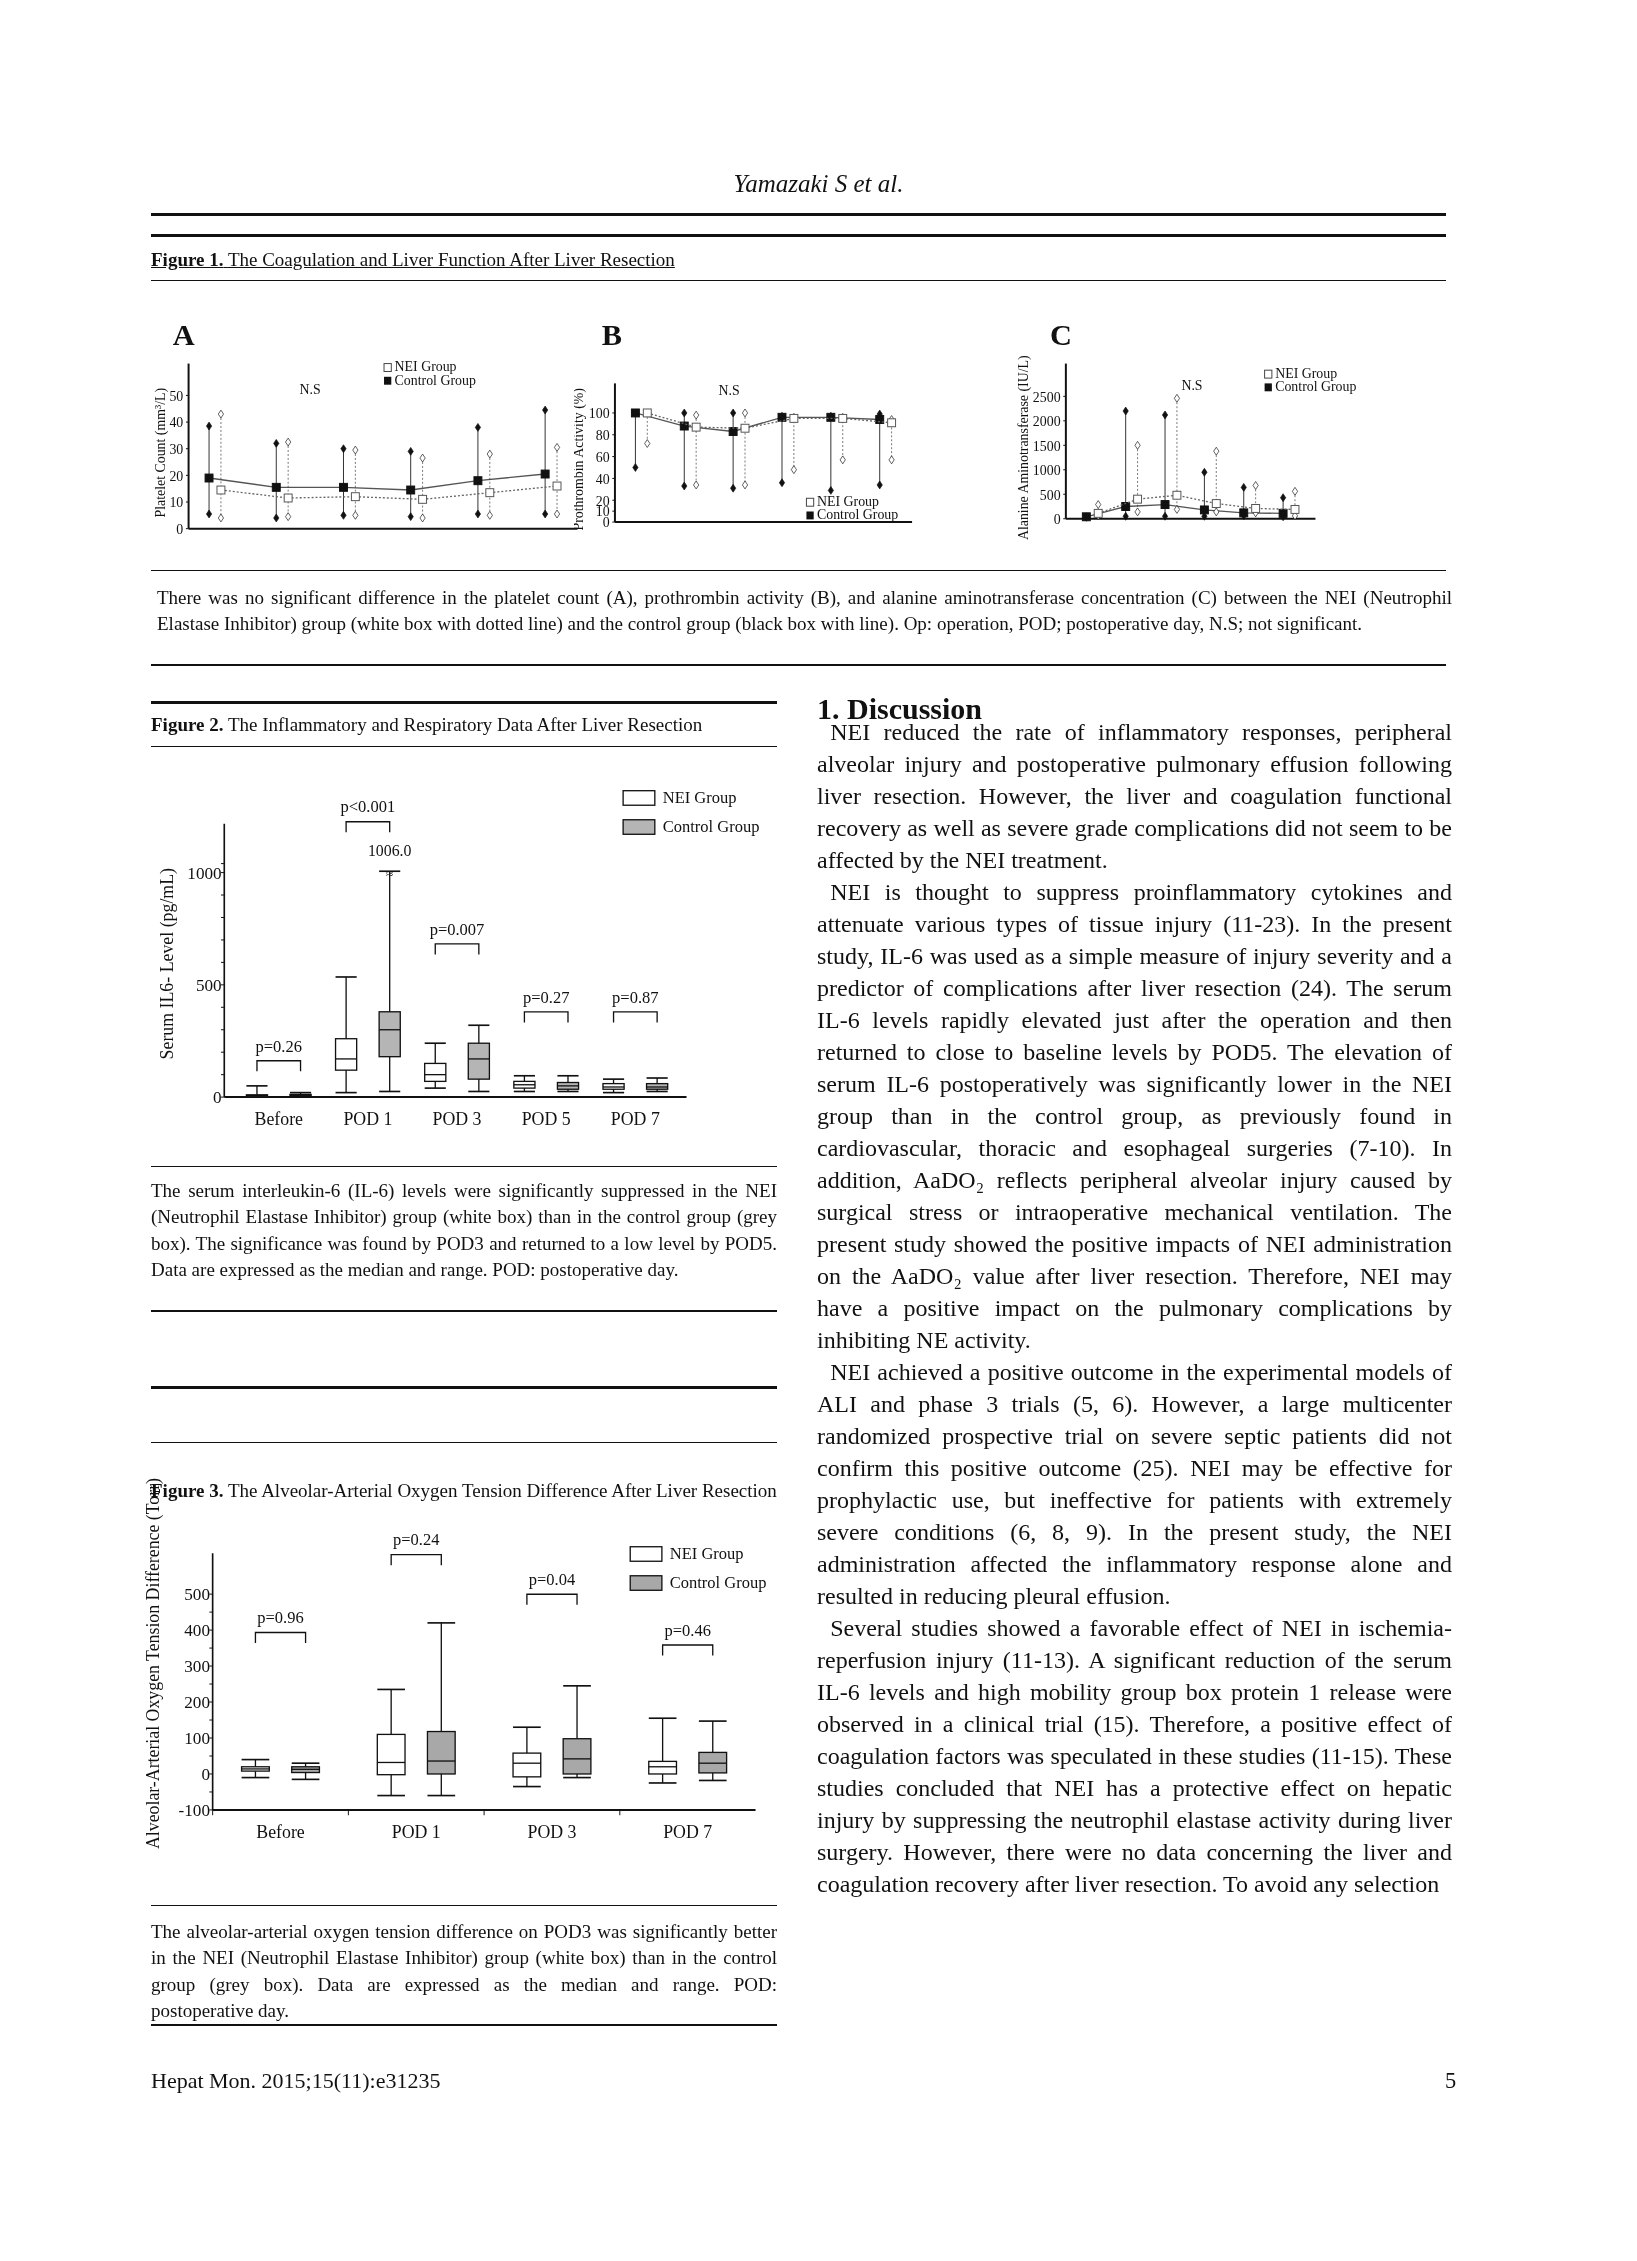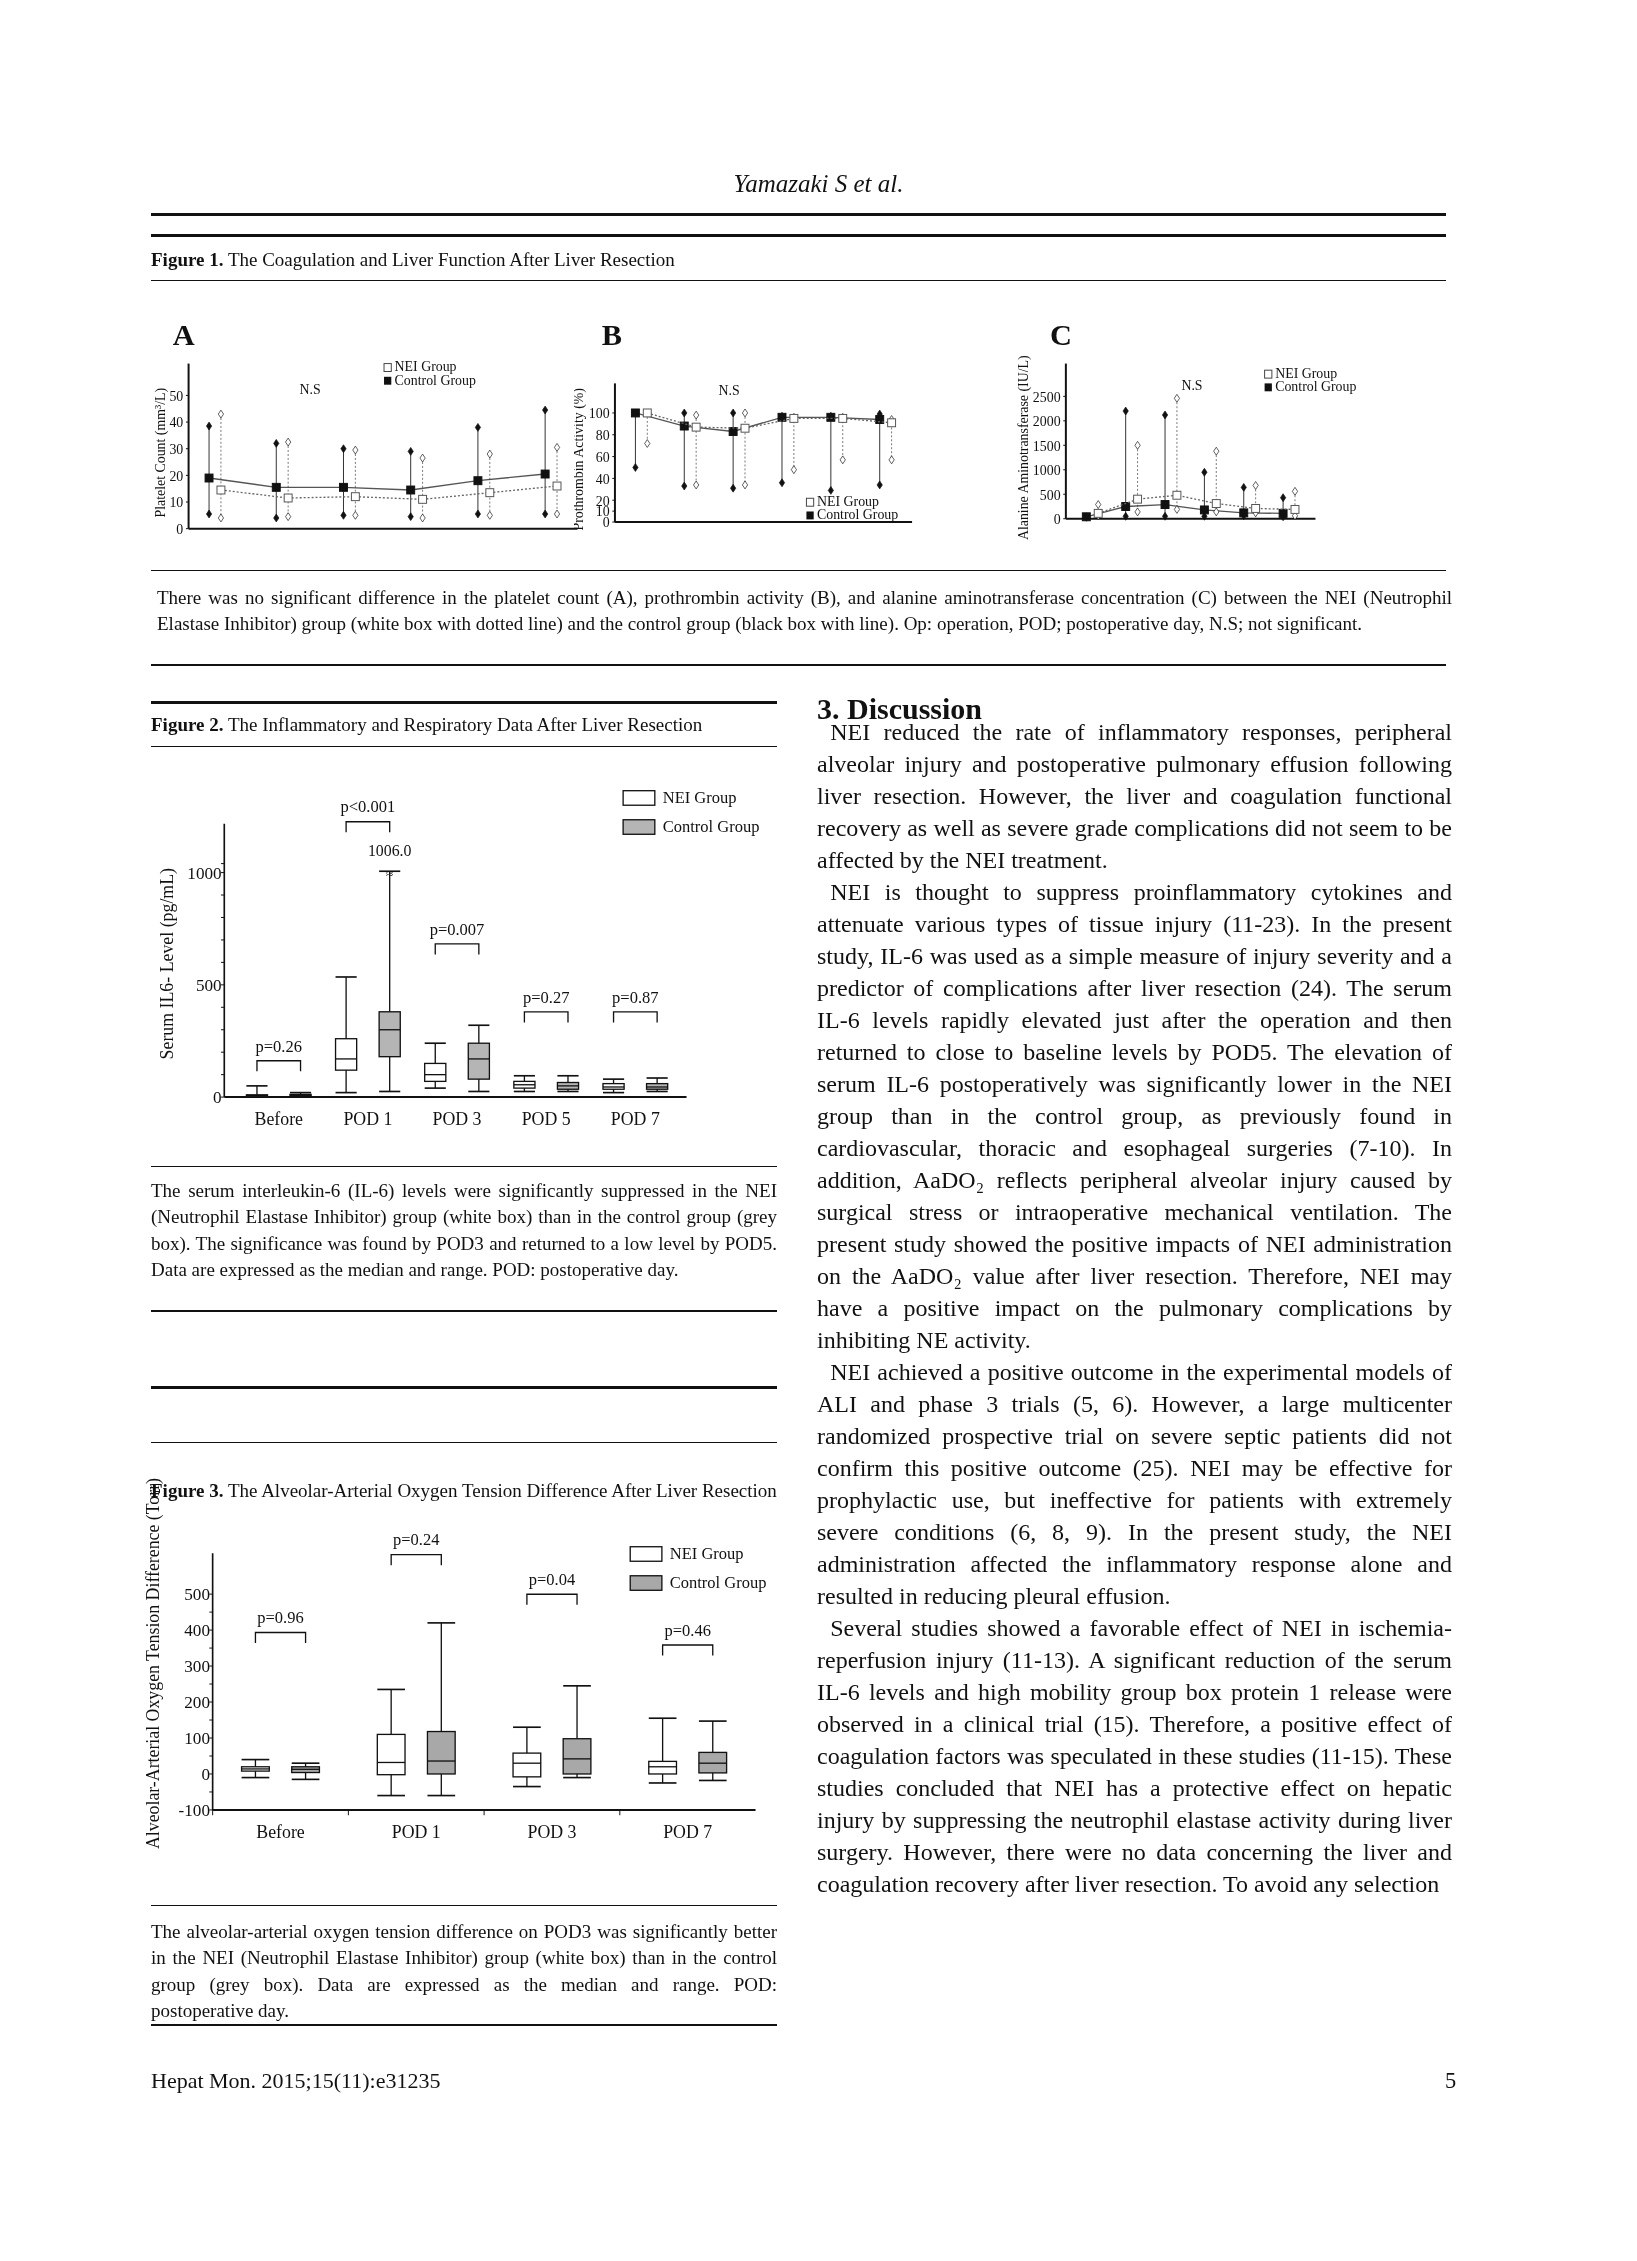--- a/index.html
+++ b/index.html
@@ -17,21 +17,21 @@
   .footer-left{left:151px;top:2068px;font-size:22px;text-align:center;}
   .footer-right{left:1445px;top:2068px;font-size:22.4px;}
 </style>
 </head>
 <body>
 
 <div class="abs running-head">Yamazaki S et al.</div>
 <div class="rule" style="left:151px;top:213px;width:1295px;height:2.6px;"></div>
 
 <div class="rule" style="left:151px;top:234px;width:1295px;height:3.3px;"></div>
-<div class="abs fig-title" style="left:151px;top:249px;">
+<div class="abs fig-title" style="left:151px;top:249px;text-decoration:underline;">
   <b>Figure 1.</b>
   <span>The Coagulation and Liver Function After Liver Resection</span>
 </div>
 <div class="rule" style="left:151px;top:280px;width:1295px;height:1.3px;"></div>
 
 <svg class="abs" id="fig1A" style="left:145px;top:304px;" width="449" height="238" viewBox="0 0 680 360">
     <text x="42" y="62" font-size="46" font-weight="bold">A</text>
     <line x1="66" y1="90" x2="66" y2="340" stroke="#111" stroke-width="3"></line>
     <line x1="66" y1="340" x2="655" y2="340" stroke="#111" stroke-width="3"></line>
     <text x="58" y="348" font-size="21" text-anchor="end">0</text>
@@ -445,21 +445,21 @@
     <text x="822.125" y="268" font-size="25" text-anchor="middle">p=0.46</text>
     <rect x="735" y="133" width="48" height="22" fill="#fff" stroke="#111" stroke-width="2"></rect>
     <text x="795" y="152" font-size="25">NEI Group</text>
     <rect x="735" y="177" width="48" height="22" fill="#a8a8a8" stroke="#111" stroke-width="2"></rect>
     <text x="795" y="196" font-size="25">Control Group</text>
   </svg>
 <div class="rule" style="left:151px;top:1905px;width:626px;height:1.3px;"></div>
 <div class="abs caption" style="left:151px;top:1919px;width:626px;">The alveolar-arterial oxygen tension difference on POD3 was significantly better in the NEI (Neutrophil Elastase Inhibitor) group (white box) than in the control group (grey box). Data are expressed as the median and range. POD: postoperative day.</div>
 <div class="rule" style="left:151px;top:2024px;width:626px;height:2px;"></div>
 
-<div class="abs sec-head" style="left:817px;top:692px;">3. Discussion</div>
+<div class="abs sec-head" style="left:817px;top:692px;">1. Discussion</div>
 <div class="abs body-text" style="left:817px;top:716px;width:635px;">
   <p>NEI reduced the rate of inflammatory responses, peripheral alveolar injury and postoperative pulmonary effusion following liver resection. However, the liver and coagulation functional recovery as well as severe grade complications did not seem to be affected by the NEI treatment.</p>
   <p>NEI is thought to suppress proinflammatory cytokines and attenuate various types of tissue injury (11-23). In the present study, IL-6 was used as a simple measure of injury severity and a predictor of complications after liver resection (24). The serum IL-6 levels rapidly elevated just after the operation and then returned to close to baseline levels by POD5. The elevation of serum IL-6 postoperatively was significantly lower in the NEI group than in the control group, as previously found in cardiovascular, thoracic and esophageal surgeries (7-10). In addition, AaDO₂ reflects peripheral alveolar injury caused by surgical stress or intraoperative mechanical ventilation. The present study showed the positive impacts of NEI administration on the AaDO₂ value after liver resection. Therefore, NEI may have a positive impact on the pulmonary complications by inhibiting NE activity.</p>
   <p>NEI achieved a positive outcome in the experimental models of ALI and phase 3 trials (5, 6). However, a large multicenter randomized prospective trial on severe septic patients did not confirm this positive outcome (25). NEI may be effective for prophylactic use, but ineffective for patients with extremely severe conditions (6, 8, 9). In the present study, the NEI administration affected the inflammatory response alone and resulted in reducing pleural effusion.</p>
   <p>Several studies showed a favorable effect of NEI in ischemia-reperfusion injury (11-13). A significant reduction of the serum IL-6 levels and high mobility group box protein 1 release were observed in a clinical trial (15). Therefore, a positive effect of coagulation factors was speculated in these studies (11-15). These studies concluded that NEI has a protective effect on hepatic injury by suppressing the neutrophil elastase activity during liver surgery. However, there were no data concerning the liver and coagulation recovery after liver resection. To avoid any selection</p>
 </div>
 
 <div class="abs footer-left">Hepat Mon. 2015;15(11):e31235</div>
 <div class="abs footer-right">5</div>
 

